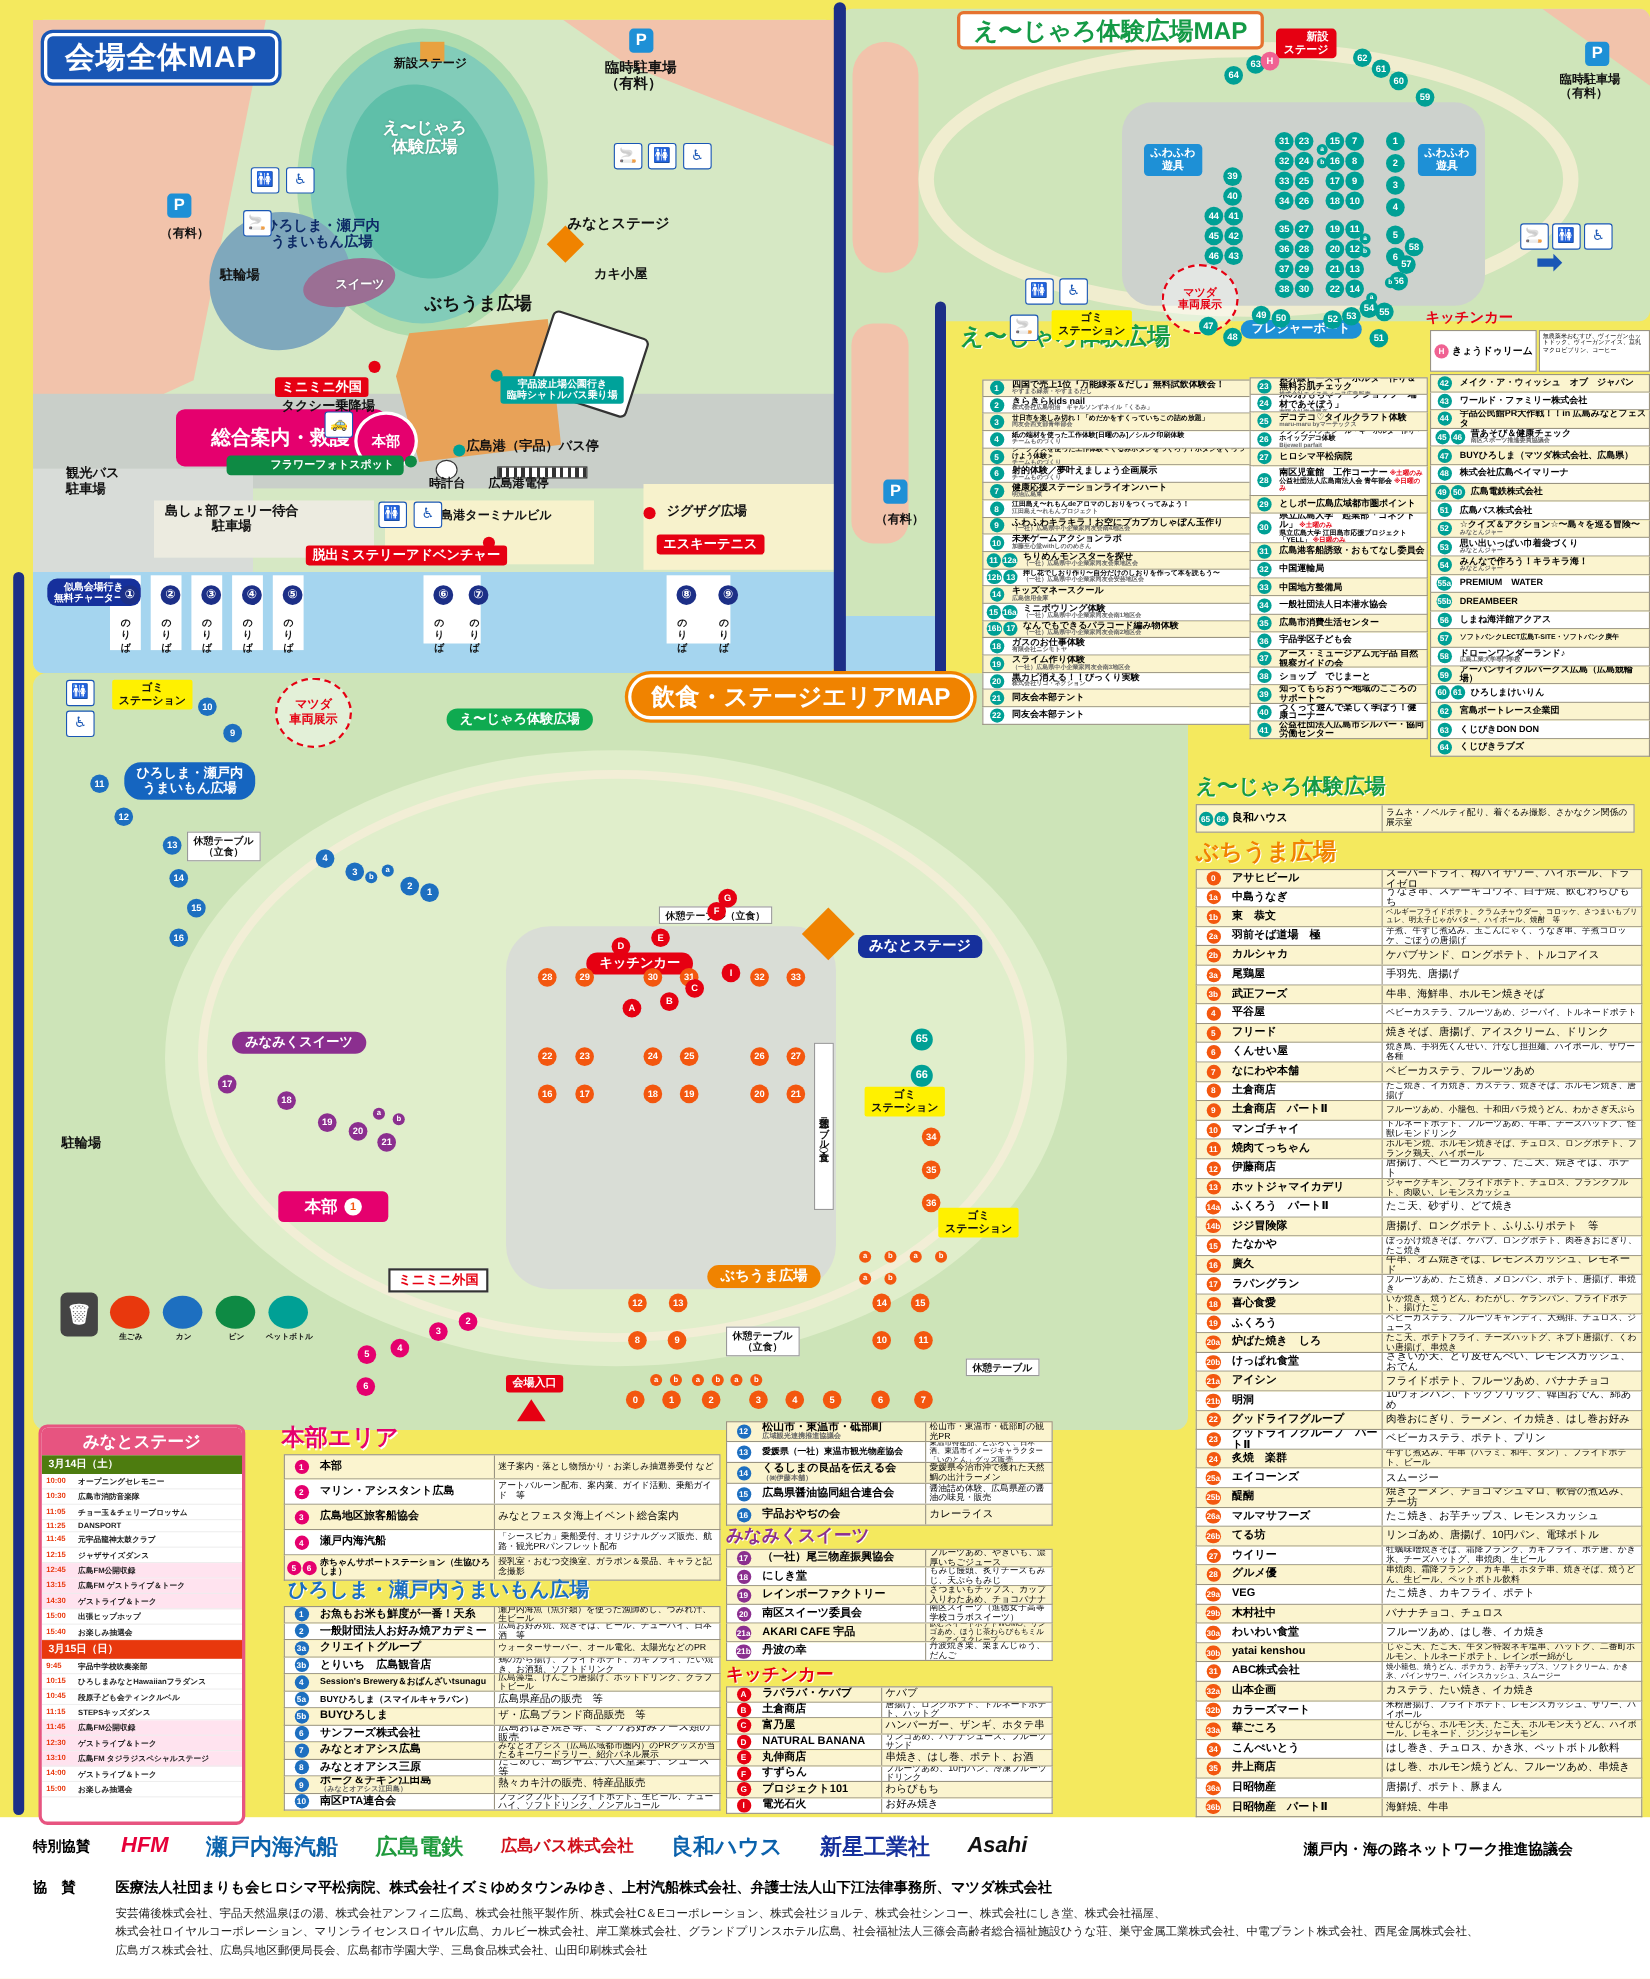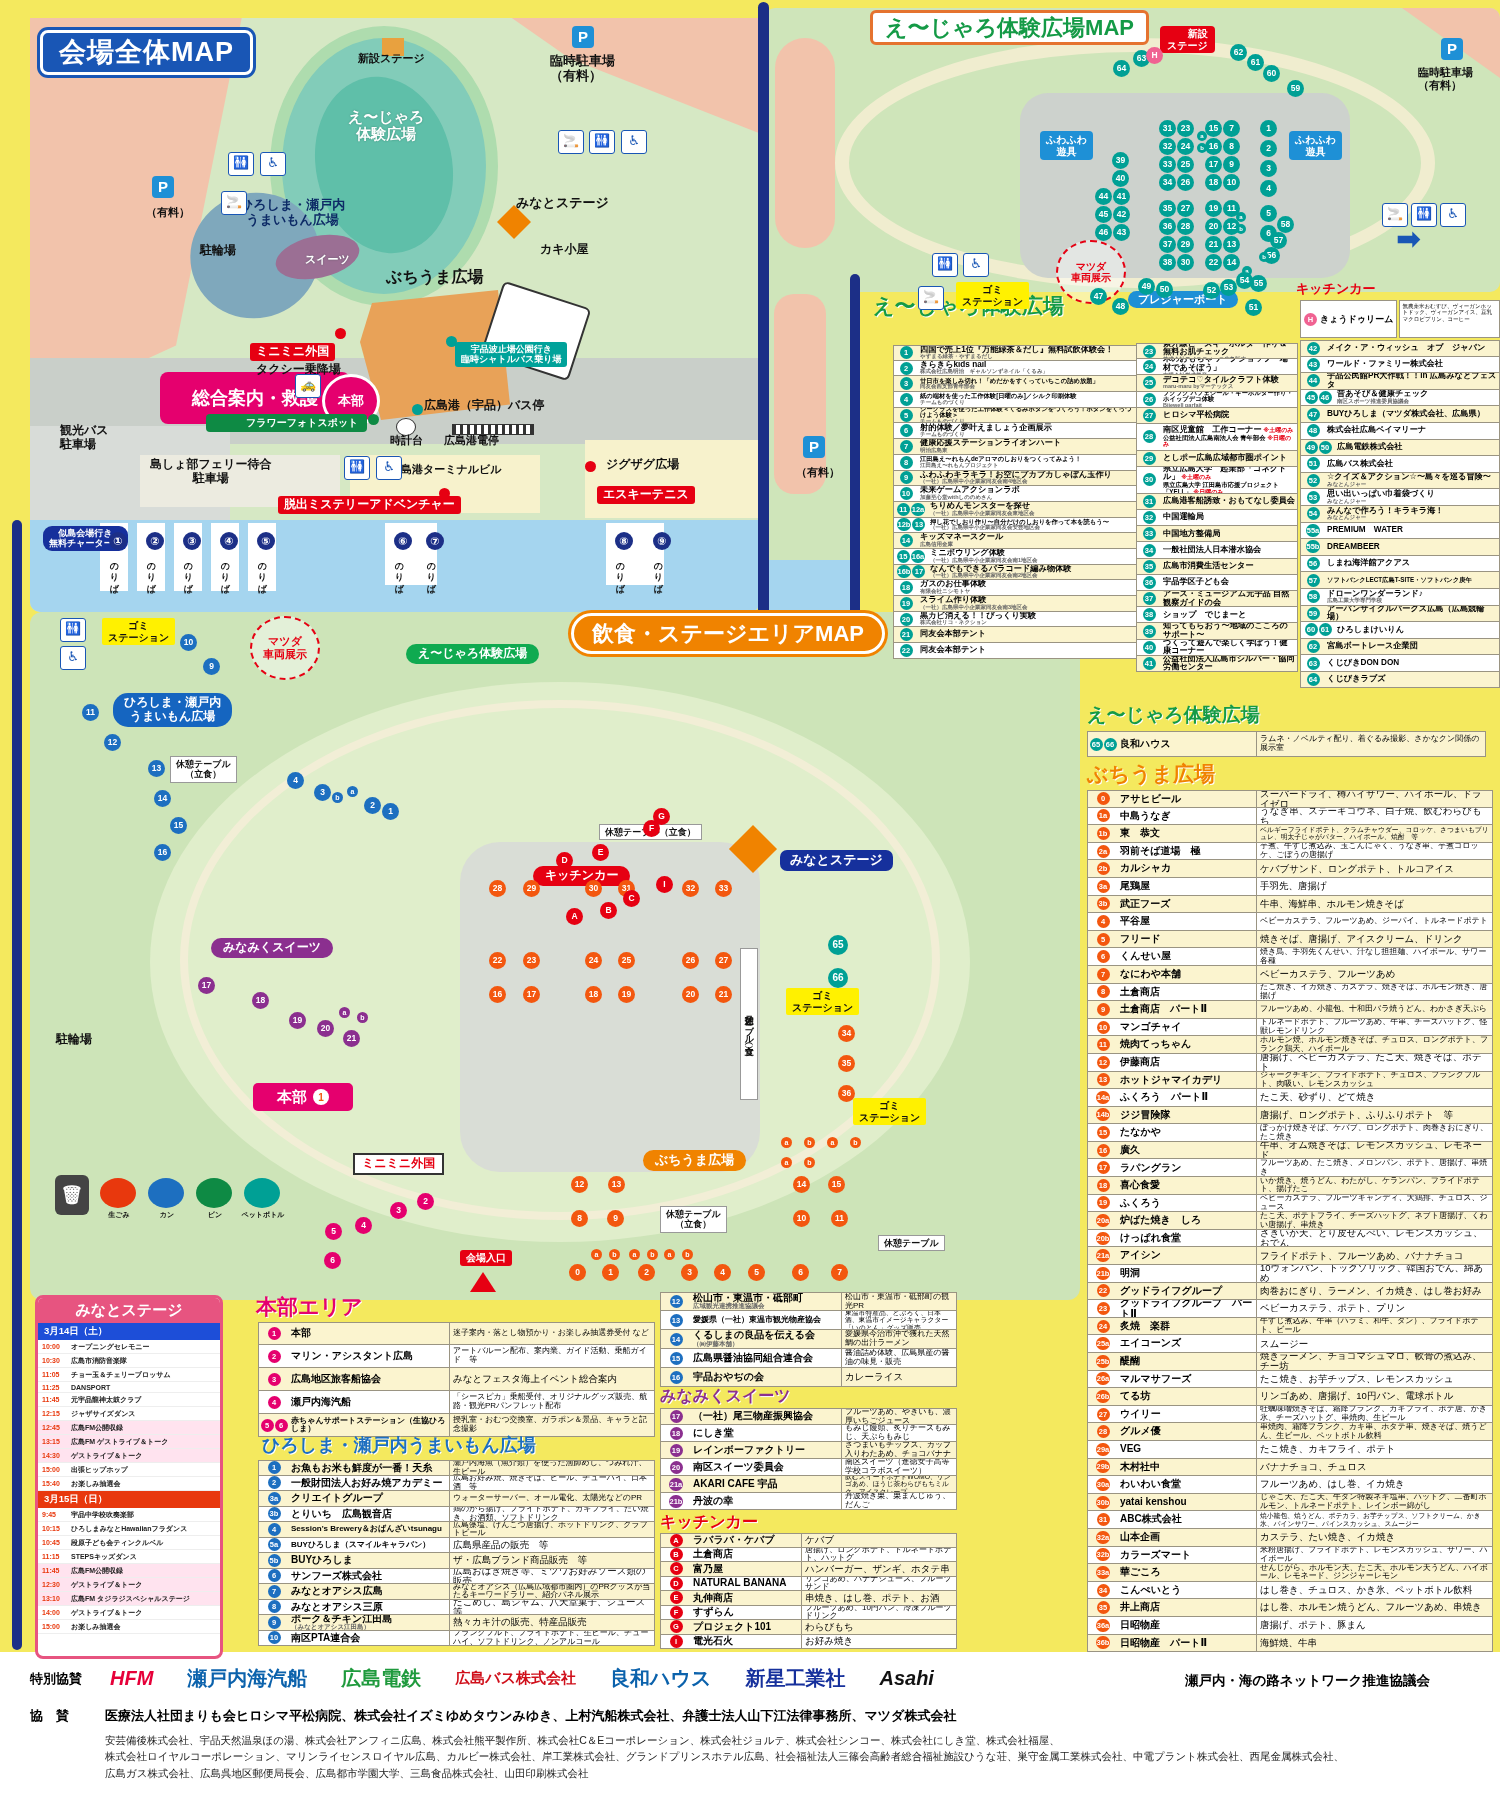--- a/index.html
+++ b/index.html
@@ -60,21 +60,21 @@
   .nmcell{flex:none;padding:1px 2px;display:flex;flex-direction:column;justify-content:center;box-sizing:border-box}
   .nm{font-weight:bold;line-height:1.05}
   .sub{color:#666;font-size:5.5px;line-height:1.05;font-weight:bold}
   .ann{color:#e60012;font-weight:bold}
   .dcell{flex:1;border-left:1px solid #9a9482;padding:1px 3px;display:flex;align-items:center;line-height:1.08;box-sizing:border-box}
   .sechead{position:absolute;font-weight:bold;z-index:25;white-space:nowrap}
   
   #stage{left:35px;top:1295px;width:182px;height:358px;background:#fff;border:3px solid #e75480;border-radius:8px;overflow:hidden;z-index:20}
   #stage .hd{background:#e75480;color:#fff;font-weight:bold;text-align:center;font-size:15px;padding:3px 0}
   #stage .day{color:#fff;font-weight:bold;font-size:9.5px;padding:2px 6px}
-  #stage .d1{background:#1d4ed8}.d2{background:#e8380d}
+  #stage .d1{background:#4d7c0f}.d2{background:#e8380d}
   #stage .srow{display:flex;font-size:7px;border-bottom:1px solid #eee;padding:1.5px 4px;gap:3px;align-items:center}
   #stage .srow.hl{background:#ffe3ef}
   #stage .st{color:#e8380d;font-weight:bold;flex:none;width:26px}
   #stage .sn{color:#222;font-weight:bold}
   
   #gomibox{left:40px;top:1100px;width:244px;height:62px;background:#fff;border:2.5px solid #1c2f87;border-radius:14px;z-index:30;text-align:center;padding-top:6px;box-sizing:border-box}
   #gomibox .t1{color:#e60012;font-weight:bold;font-size:15px}
   #gomibox .t2{color:#111;font-size:9.5px;font-weight:bold}
   .ricon{position:absolute;border-radius:50%;color:#fff;font-weight:bold;display:flex;align-items:center;justify-content:center;font-size:8px;z-index:30;text-align:center}
   .rlab{position:absolute;font-size:7px;font-weight:bold;color:#111;z-index:30}

